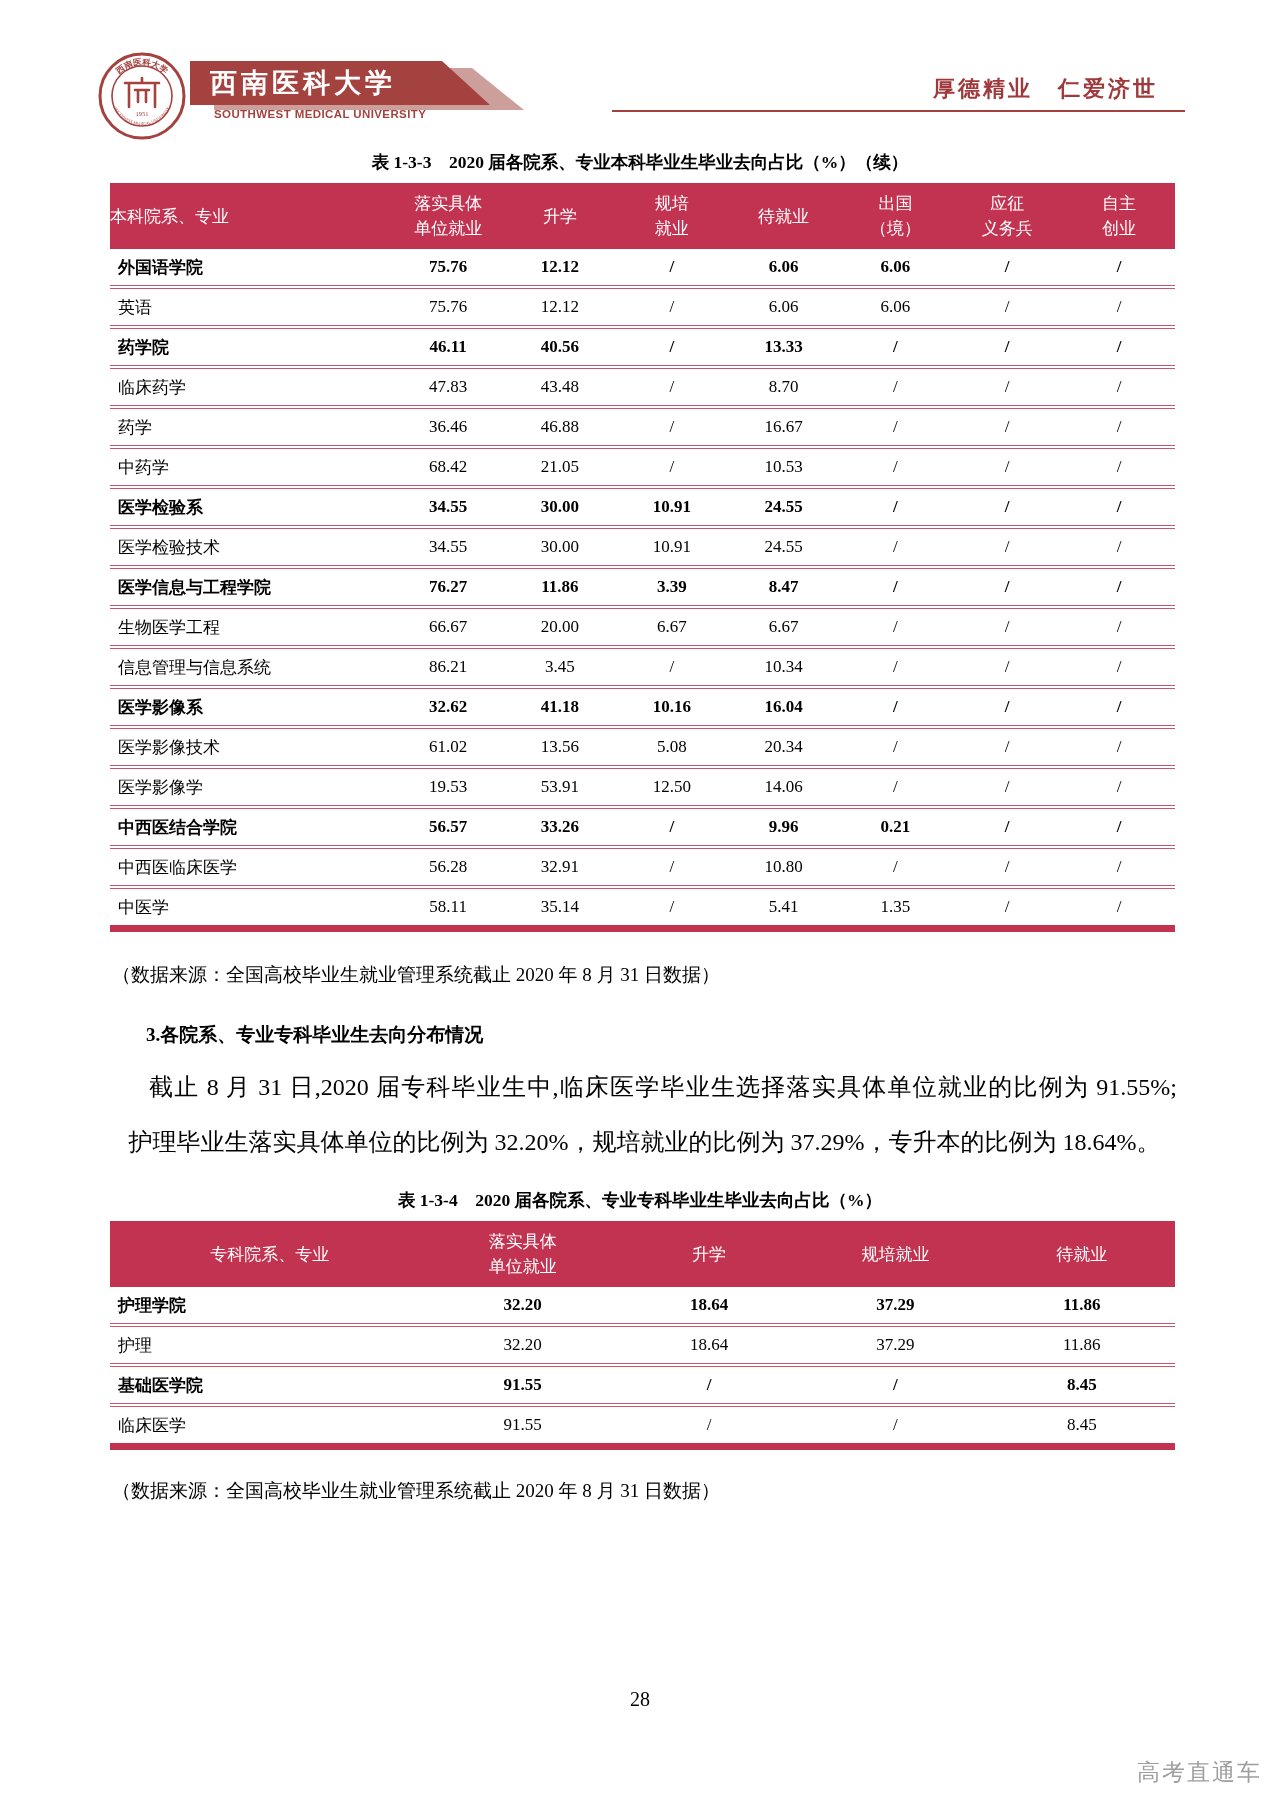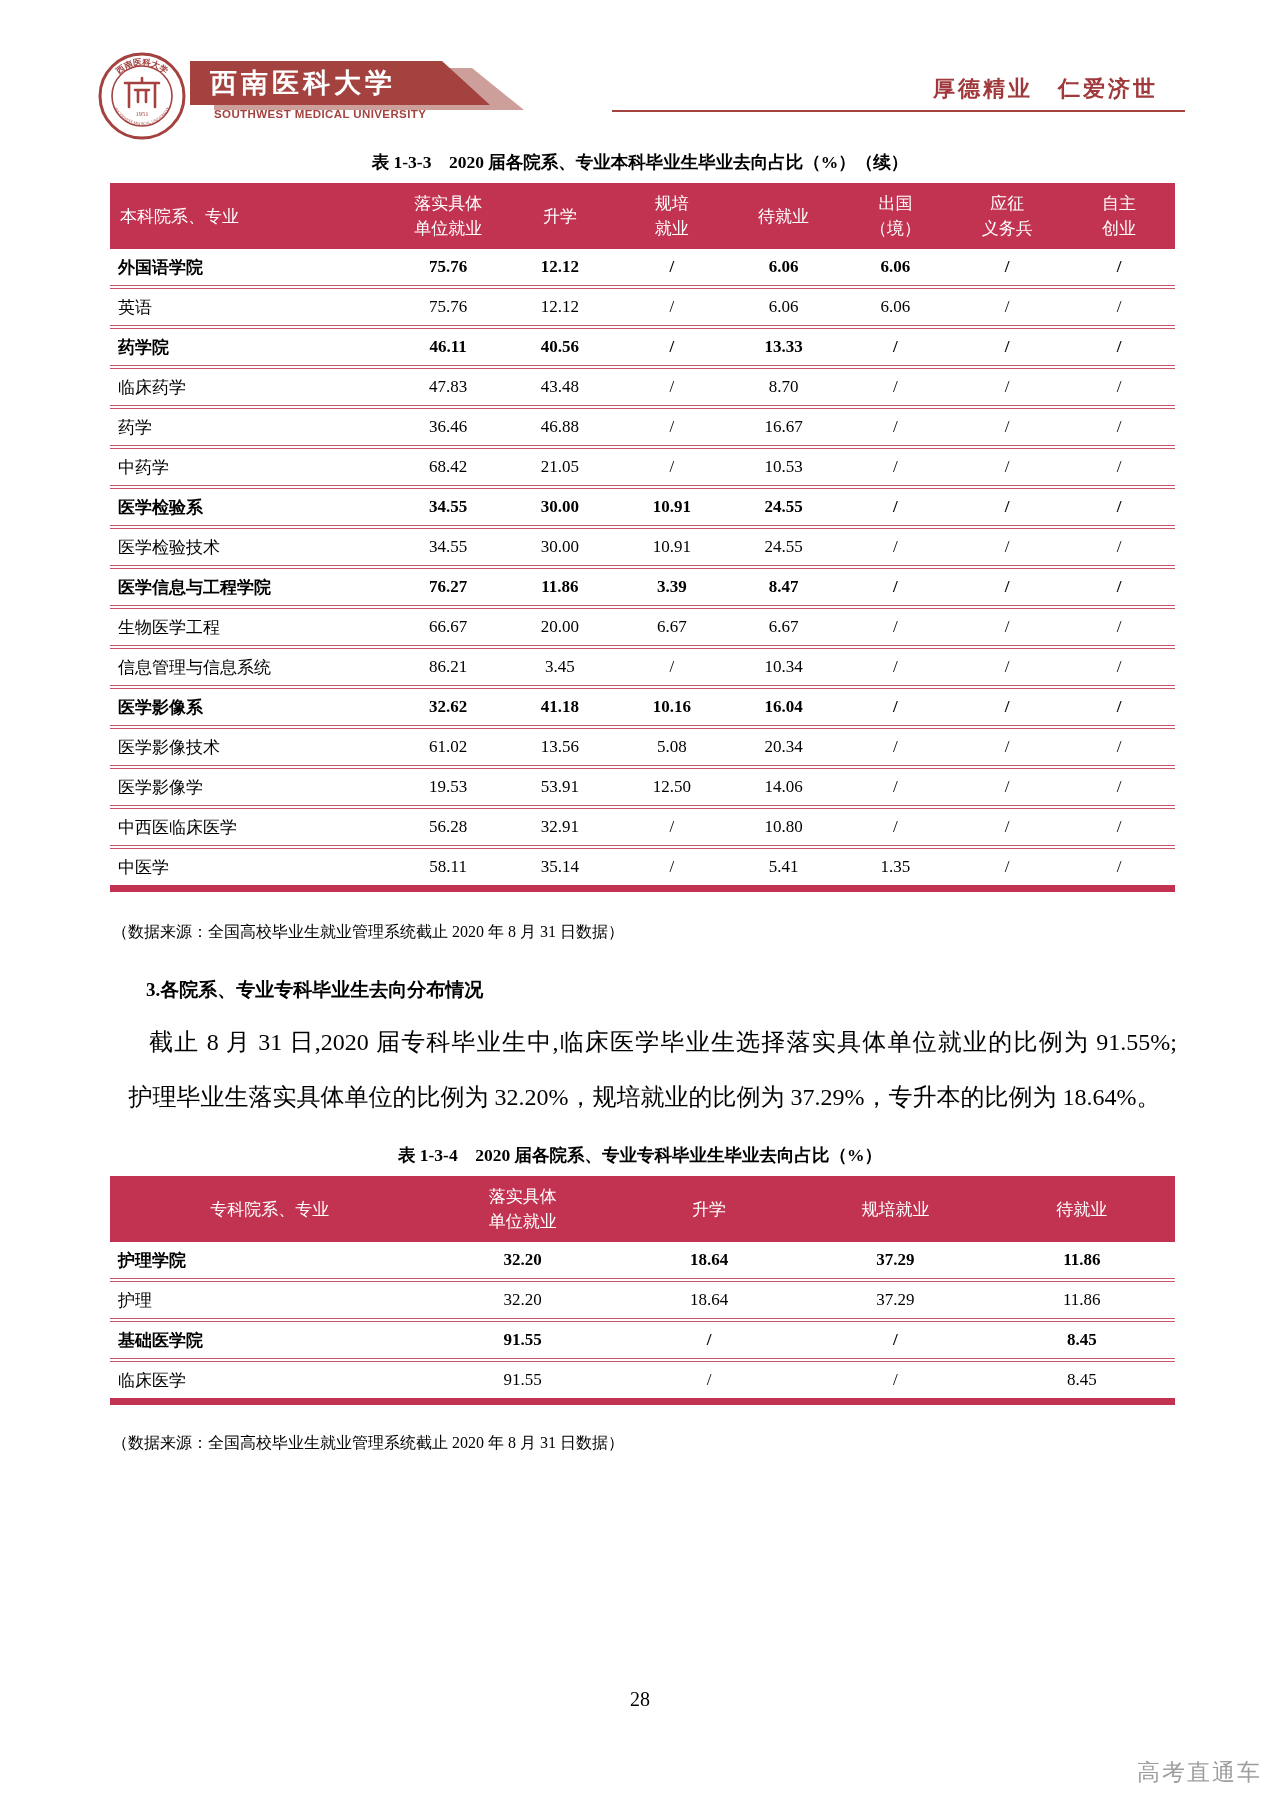--- a/index.html
+++ b/index.html
@@ -51,30 +51,30 @@
   }
   table.doc-table{
     width:1065px;margin-left:110px;border-collapse:collapse;
     border-bottom:7px solid #C23351;table-layout:fixed;
   }
   table.doc-table thead th{
     background:#C23351;color:#fff;font-weight:normal;
     font-size:17px;padding:8px 2px;text-align:center;vertical-align:middle;
   }
   table.doc-table thead th div{line-height:25px;}
-  #table1 thead th:first-child{text-align:left;padding-left:10px;}
+  #table1 thead th:first-child{text-align:left;padding-left:0;}
   table.doc-table tbody td{
     text-align:center;font-size:17px;padding:6px 2px;
     border-bottom:4px double #CA5468;vertical-align:middle;
     height:24px;
   }
   table.doc-table tbody td.name-cell{text-align:left;padding-left:8px;}
   table.doc-table tbody tr:last-child td{border-bottom:none;}
   table.doc-table tbody tr.bold-row td{font-weight:bold;}
-  .source-note{margin:30px 2px 0 112px;font-size:16px;}
+  .source-note{margin:30px 2px 0 112px;font-size:19px;}
   .note-2{margin-top:28px;}
   
   .section-heading{
     margin:34px 0 0 146px;font-size:19px;font-weight:bold;
   }
   .paragraph{width:1065px;margin:12px 0 0 112px;font-size:24px;}
   .para-line-1{
     text-indent:37px;text-align:justify;text-align-last:justify;
     line-height:55px;
   }
@@ -306,20 +306,30 @@
         <tr>
           <td class="name-cell">医学影像学</td>
           <td>19.53</td>
           <td>53.91</td>
           <td>12.50</td>
           <td>14.06</td>
           <td>/</td>
           <td>/</td>
           <td>/</td>
         </tr>
+        <tr class="bold-row">
+          <td class="name-cell">中西医结合学院</td>
+          <td>56.57</td>
+          <td>33.26</td>
+          <td>/</td>
+          <td>9.96</td>
+          <td>0.21</td>
+          <td>/</td>
+          <td>/</td>
+        </tr>
         <tr>
           <td class="name-cell">中西医临床医学</td>
           <td>56.28</td>
           <td>32.91</td>
           <td>/</td>
           <td>10.80</td>
           <td>/</td>
           <td>/</td>
           <td>/</td>
         </tr>

